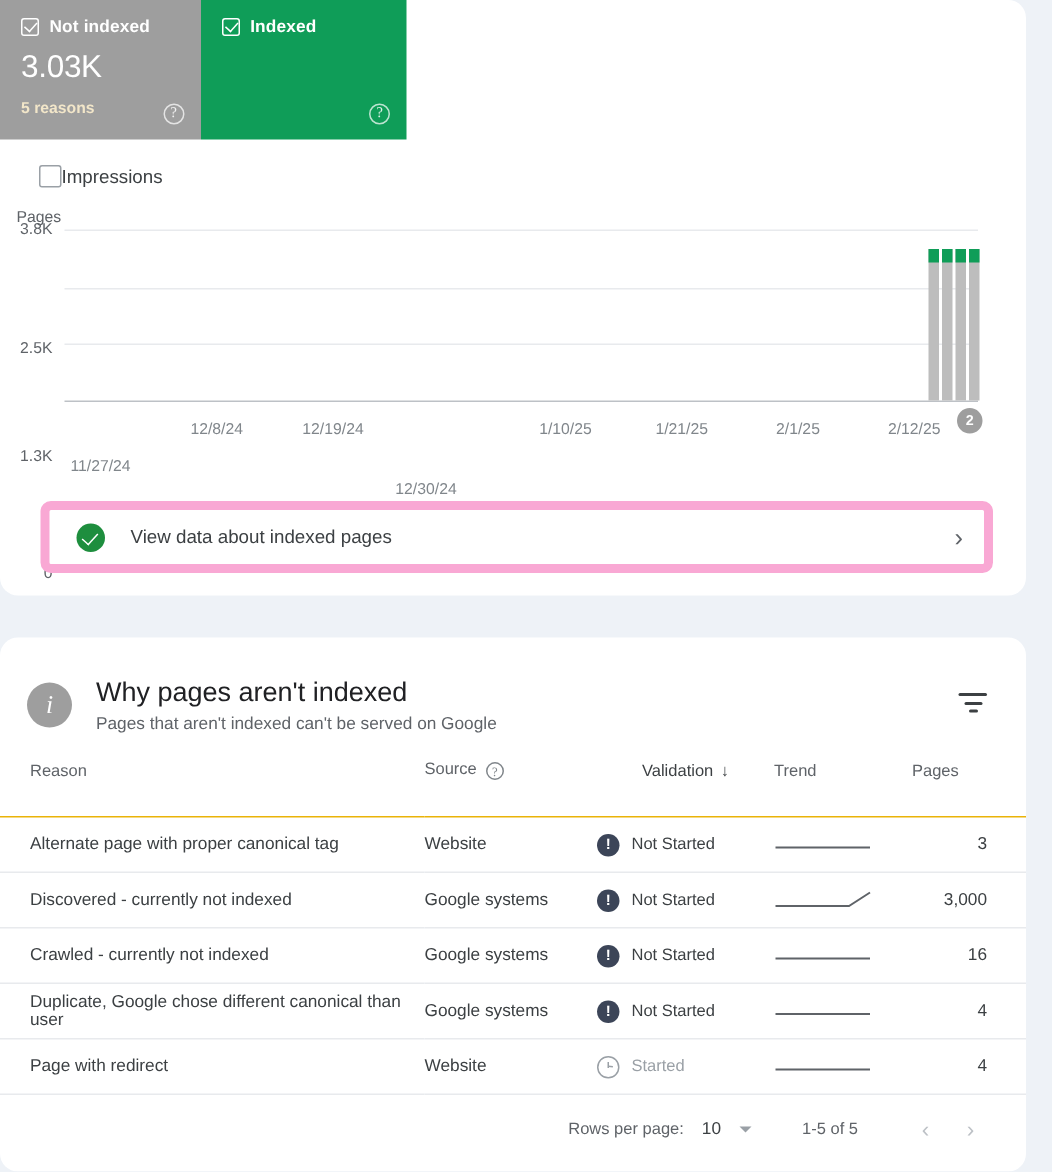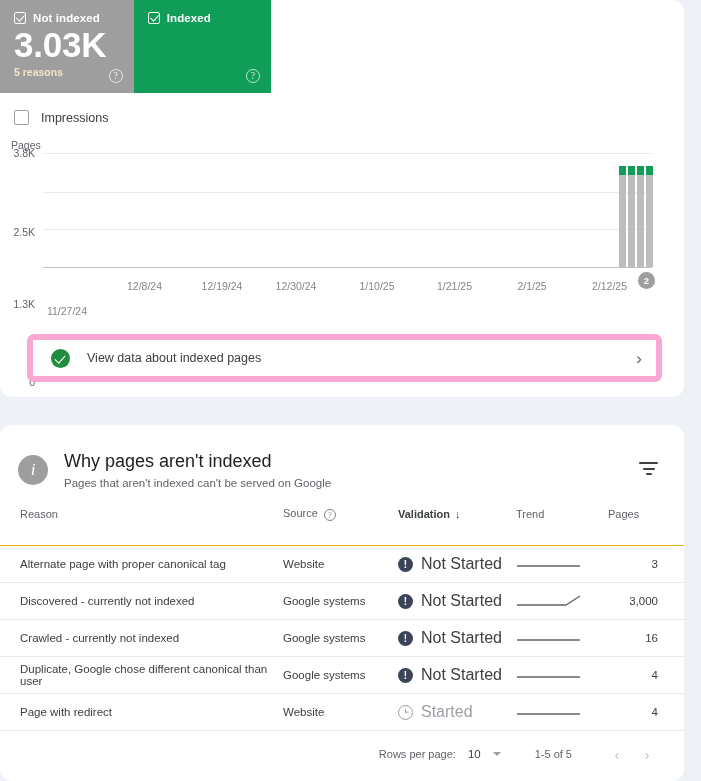--- a/index.html
+++ b/index.html
@@ -59,22 +59,22 @@
   }
   .tile-label {
     color: #fff;
     font-size: 11.5px;
     font-weight: bold;
     letter-spacing: .1px;
     white-space: nowrap;
   }
   .tile-value {
     color: #fff;
-    font-size: 35px;
-    font-weight: 700;
+    font-size: 21px;
+    font-weight: 400;
     line-height: 34px;
     margin-top: 3px;
     letter-spacing: -.2px;
   }
   .tile-sub {
     color: #f2e6c9;
     font-size: 10.5px;
     font-weight: bold;
     margin-top: 4px;
   }
@@ -88,22 +88,22 @@
     font-size: 10px;
     line-height: 12px;
     text-align: center;
     font-family: "Liberation Serif", serif;
   }
 
   
   .legend {
     display: flex;
     align-items: center;
-    gap: 12px;
-    margin: 17px 0 0 14px;
+    gap: 0;
+    margin: 17px 0 0 26px;
   }
   .legend-box {
     width: 15px; height: 15px;
     border: 1.6px solid #9aa0a6;
     border-radius: 2px;
     background: #fff;
   }
   .legend-text { font-size: 12.5px; color: #3c4043; }
 
   
@@ -281,21 +281,21 @@
   }
   table.reasons th {
     font-size: 11px;
     color: #5f6368;
     font-weight: normal;
     text-align: left;
     padding: 8px 0 24px 0;
     border-bottom: 1px solid #eab308;
     vertical-align: middle;
   }
-  table.reasons th.sorted { font-weight: bold; color: #3c4043; }
+  table.reasons th.sorted { font-weight: normal; color: #3c4043; text-align: center; }
   table.reasons td {
     font-size: 11.5px;
     color: #3c4043;
     padding: 0;
     height: 37px;
     border-bottom: 1px solid #e8eaed;
     vertical-align: middle;
   }
   .c-reason { width: 283px; padding-left: 20px !important; }
   .c-source { width: 115px; }
@@ -340,21 +340,21 @@
   .vicon-clock::before,
   .vicon-clock::after {
     content: "";
     position: absolute;
     background: #9aa0a6;
     left: 6px; top: 3.2px;
     width: 1.2px; height: 4px;
     transform-origin: bottom center;
   }
   .vicon-clock::after { height: 3px; transform: rotate(95deg); }
-  .vstat-label { font-size: 16px; color: #3c4043; }
+  .vstat-label { font-size: 11px; color: #3c4043; }
   .vstat-label.muted { color: #9aa0a6; }
 
   .spark { width: 66px; height: 14px; display: block; }
 
   .pager {
     display: flex;
     align-items: center;
     justify-content: flex-end;
     gap: 0;
     height: 46px;
@@ -421,21 +421,21 @@
           </div>
           <div class="gridline" style="top: 39.3421px;">
             <div class="ytick" style="top: 39.3421px;">2.5K</div>
           </div>
           <div class="gridline" style="top: 0px;">
             <div class="ytick" style="top: 0px;">3.8K</div>
           </div>
           <div class="xtick" style="left: 24px; margin-top: 25px;">11/27/24</div>
           <div class="xtick" style="left: 101.5px;">12/8/24</div>
           <div class="xtick" style="left: 179px;">12/19/24</div>
-          <div class="xtick" style="left: 253px;">12/30/24</div>
+          <div class="xtick" style="left: 241px; margin-top: 40px;">12/30/24</div>
           <div class="xtick" style="left: 334px;">1/10/25</div>
           <div class="xtick" style="left: 411.5px;">1/21/25</div>
           <div class="xtick" style="left: 489px;">2/1/25</div>
           <div class="xtick" style="left: 566.5px;">2/12/25</div>
           <div class="bar" style="left: 576px; height: 100.564px;">
             <div class="bar-top" style="height: 8.86711px;"></div>
           </div>
           <div class="bar" style="left: 585px; height: 100.564px;">
             <div class="bar-top" style="height: 8.86711px;"></div>
           </div>

